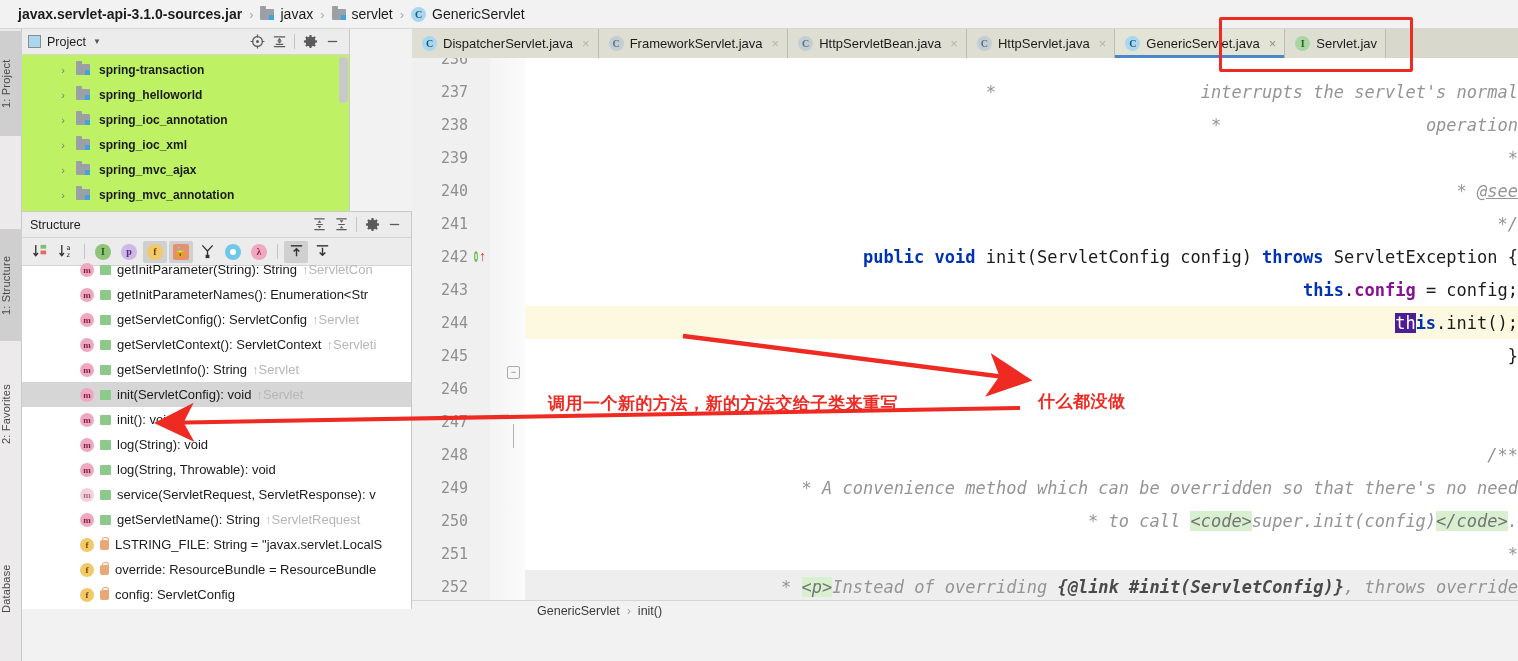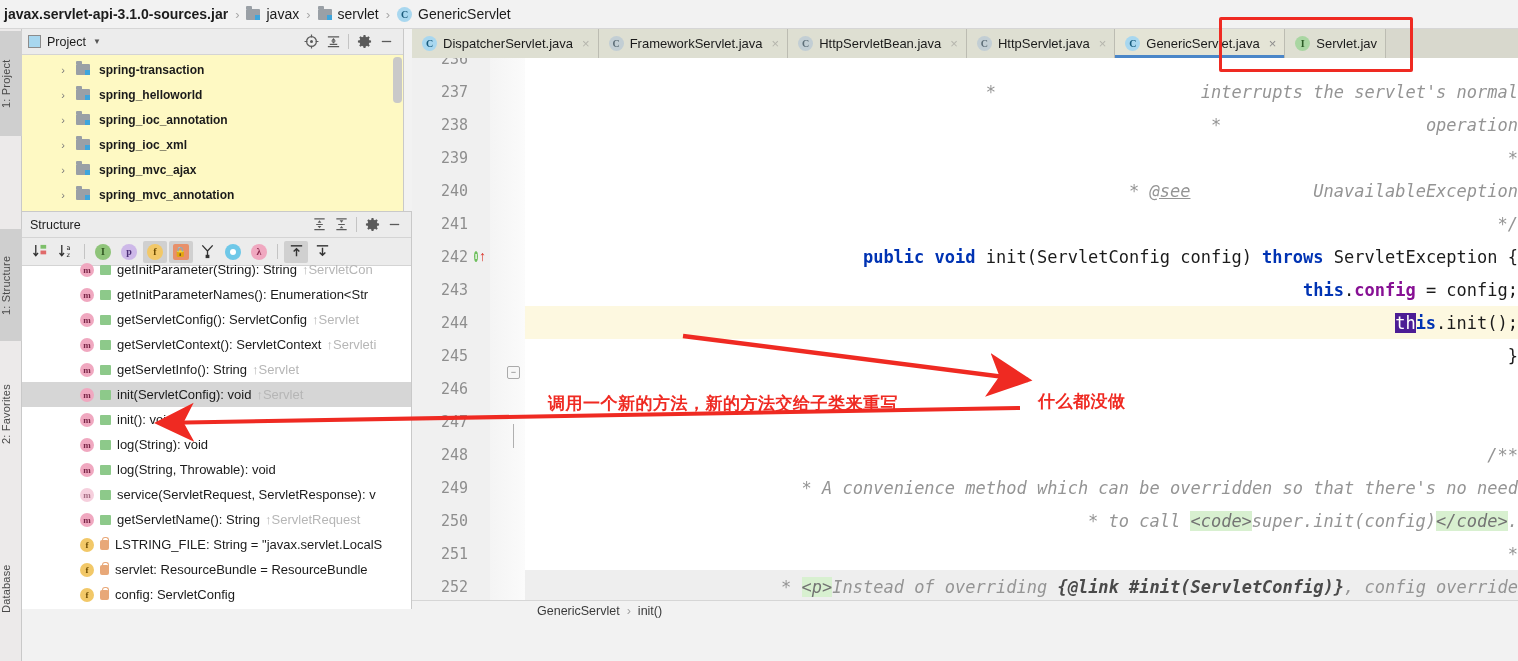--- a/index.html
+++ b/index.html
@@ -11,21 +11,21 @@
     font-size: 13px;
     color: #1d1d1d;
   }
   #app { position: relative; width: 1518px; height: 661px; }
 
   
   .top-breadcrumb {
     position: absolute; left: 0; top: 0; width: 1518px; height: 29px;
     background: #f2f2f2;
     display: flex; align-items: center;
-    padding-left: 4px;
+    padding-left: 18px;
     border-bottom: 1px solid #d6d6d6;
   }
   .bc-seg { display: flex; align-items: center; }
   .bc-text { font-size: 14px; color: #1c1c1c; }
   .bc-text.bold { font-weight: bold; }
   .bc-sep { color: #a8a8a8; margin: 0 7px; font-size: 13px; }
   .folder-ico {
     width: 14px; height: 11px; position: relative; margin-right: 6px;
     background: #9aa0a6; border-radius: 1px;
   }
@@ -53,22 +53,22 @@
     position: absolute; left: 0; width: 22px;
     writing-mode: vertical-rl; transform: rotate(180deg);
     font-size: 11px; color: #4a4a4a; text-align: center;
     white-space: nowrap; letter-spacing: 0.2px;
     padding: 4px 0;
   }
   .vtab.active { background: #cfcfcf; }
 
   
   .project-panel {
-    position: absolute; left: 22px; top: 29px; width: 382px; height: 182px;
-    background: #fef9c3; border-right: 1px solid #c9c9c9;
+    position: absolute; left: 22px; top: 29px; width: 328px; height: 182px;
+    background: #bef264; border-right: 1px solid #c9c9c9;
   }
   .panel-head {
     height: 26px; background: #ececec; border-bottom: 1px solid #d4d4d4;
     display: flex; align-items: center; padding: 0 6px;
   }
   .panel-title { font-size: 12.5px; color: #1c1c1c; margin-left: 6px; }
   .panel-caret { margin-left: 7px; color: #555; font-size: 8px; }
   .panel-spacer { flex: 1; }
   .hdr-ico { width: 22px; height: 20px; display:flex; align-items:center; justify-content:center; cursor:pointer; }
   .pp-sq { width:13px; height:13px; border:1px solid #8c8c8c; background:#a8d7ef; }
@@ -516,21 +516,21 @@
           <span class="s-owner">↑ServletRequest</span>
         </div>
         <div class="s-row">
           <span class="f-ico">f</span>
           <span class="vis-ico lock"></span>
           <span class="s-name">LSTRING_FILE: String = "javax.servlet.LocalS</span>
         </div>
         <div class="s-row">
           <span class="f-ico">f</span>
           <span class="vis-ico lock"></span>
-          <span class="s-name">servlet: ResourceBundle = ResourceBundlе</span>
+          <span class="s-name">override: ResourceBundle = ResourceBundlе</span>
         </div>
         <div class="s-row">
           <span class="f-ico">f</span>
           <span class="vis-ico lock"></span>
           <span class="s-name">config: ServletConfig</span>
         </div>
       </div>
   </div>
 
   <div class="tab-bar" id="tab-bar">
@@ -641,33 +641,33 @@
         <div class="gutter-line" style="top: 512px;">
           <span class="lnum">252</span>
           <span class="g-marker"></span>
         </div>
       </div>
     <div class="code-area" id="code-area">
         <div class="cline row-pad" style="top: -16px;"></div>
         <div class="cline row-pad" style="top: 17px;"><span class="cm">  *                    interrupts the servlet's normal</span></div>
         <div class="cline row-pad" style="top: 50px;"><span class="cm">  *                    operation</span></div>
         <div class="cline row-pad" style="top: 83px;"><span class="cm">  *</span></div>
-        <div class="cline row-pad" style="top: 116px;"><span class="cm">  * </span><span class="cm-tag">@see</span><span class="cm">            UnavailableException</span></div>
+        <div class="cline row-pad" style="top: 116px;"><span class="cm">  * </span><span class="cm-tag">@see</span></div>
         <div class="cline row-pad" style="top: 149px;"><span class="cm">  */</span></div>
         <div class="cline row-pad" style="top: 182px;"><span class="kw">public</span><span class="pl"> </span><span class="kw">void</span><span class="pl"> init(ServletConfig config) </span><span class="kw">throws</span><span class="pl"> ServletException {</span></div>
         <div class="cline row-pad" style="top: 215px;"><span class="kw">this</span><span class="pl">.</span><span class="fld">config</span><span class="pl"> = config;</span></div>
         <div class="cline row-pad hl" style="top: 248px;"><span class="sel-caret">th</span><span class="kw">is</span><span class="pl">.init();</span></div>
         <div class="cline row-pad" style="top: 281px;"><span class="pl">}</span></div>
         <div class="cline row-pad" style="top: 314px;"></div>
         <div class="cline row-pad" style="top: 347px;"></div>
         <div class="cline row-pad" style="top: 380px;"><span class="cm">/**</span></div>
         <div class="cline row-pad" style="top: 413px;"><span class="cm"> * A convenience method which can be overridden so that there's no need</span></div>
         <div class="cline row-pad" style="top: 446px;"><span class="cm"> * to call </span><span class="cm-hl">&lt;code&gt;</span><span class="cm">super.init(config)</span><span class="cm-hl">&lt;/code&gt;</span><span class="cm">.</span></div>
         <div class="cline row-pad" style="top: 479px;"><span class="cm"> *</span></div>
-        <div class="cline row-pad hlgrey" style="top: 512px;"><span class="cm"> * </span><span class="cm-hl">&lt;p&gt;</span><span class="cm">Instead of overriding </span><span class="cm-link">{@link #init(ServletConfig)}</span><span class="cm">, config override</span></div>
+        <div class="cline row-pad hlgrey" style="top: 512px;"><span class="cm"> * </span><span class="cm-hl">&lt;p&gt;</span><span class="cm">Instead of overriding </span><span class="cm-link">{@link #init(ServletConfig)}</span><span class="cm">, throws override</span></div>
       </div>
     <div class="ed-vscroll"></div>
   </div>
 
   <div class="ed-crumb">
     <span>GenericServlet</span>
     <span class="sep">›</span>
     <span>init()</span>
   </div>
 

